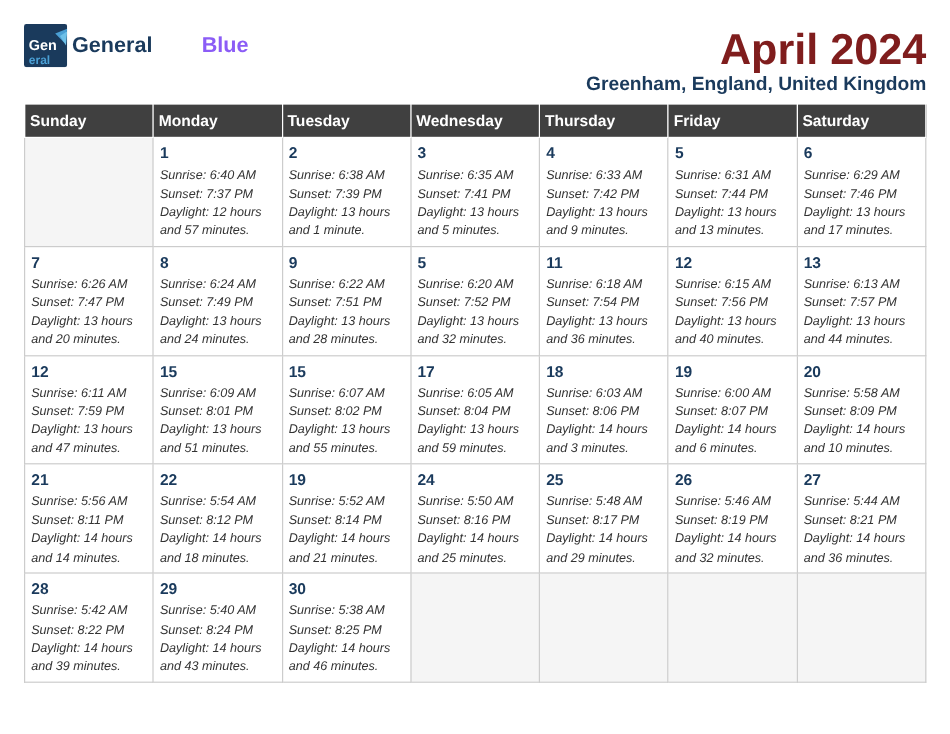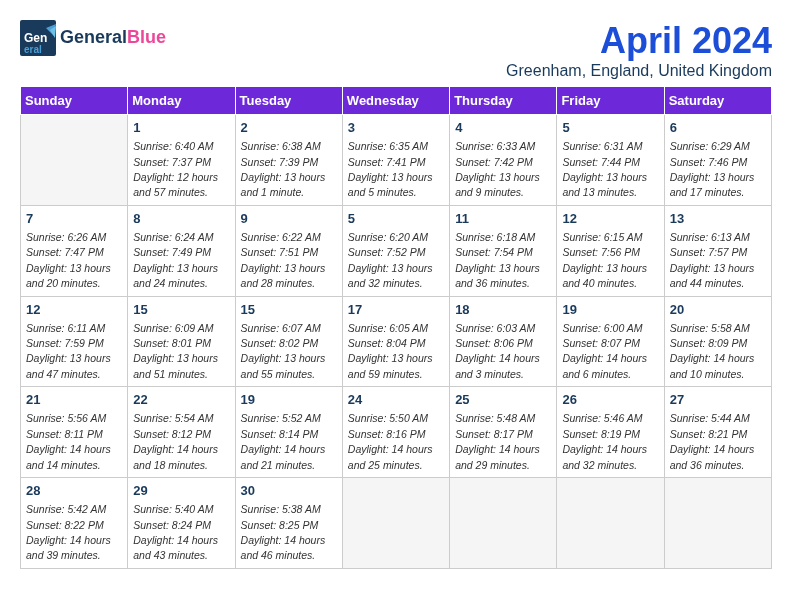--- a/index.html
+++ b/index.html
@@ -20,34 +20,34 @@
       display: flex;
       flex-direction: column;
       align-items: flex-end;
     }
     .title-block {
       text-align: right;
     }
     .month-title {
       font-size: 36px;
       font-weight: bold;
-      color: #1d4ed8;
+      color: #7f1d1d;
     }
     .location {
       font-size: 16px;
-      font-weight: normal;
+      font-weight: bold;
       color: #1a3a5c;
     }
     .calendar {
       width: 100%;
       border-collapse: collapse;
       font-size: 11px;
     }
     .calendar thead tr th {
-      background-color: #6d28d9;
+      background-color: #404040;
       color: #fff;
       padding: 6px 4px;
       text-align: left;
       font-size: 13px;
       font-weight: bold;
       border: 1px solid #fff;
     }
     .calendar tbody tr td {
       border: 1px solid #ccc;
       vertical-align: top;
@@ -82,21 +82,21 @@
     <div style="display:flex; align-items:center; gap:4px;">
       <svg width="36" height="36" viewBox="0 0 36 36">
         <rect x="0" y="0" width="36" height="36" fill="#1a3a5c" rx="2"></rect>
         <text x="4" y="22" font-size="12" font-weight="bold" fill="white" font-family="Arial">Gen</text>
         <text x="4" y="33" font-size="10" font-weight="bold" fill="#4a9fd4" font-family="Arial">eral</text>
         <polygon points="26,8 36,4 34,16" fill="#4a9fd4"></polygon>
         <polygon points="30,10 36,6 35,18" fill="#6ec0e8"></polygon>
       </svg>
       <div>
         <div style="font-size:18px; font-weight:bold; color:#1a3a5c; line-height:1.1;">
-          <span>General</span><span style="color:#ec4899;">Blue</span>
+          <span>General</span><span style="color:#8b5cf6;margin-left:41px;">Blue</span>
         </div>
       </div>
     </div>
   </div>
   <div class="title-block">
     <div class="month-title">April 2024</div>
     <div class="location">Greenham, England, United Kingdom</div>
   </div>
 </div>
 

